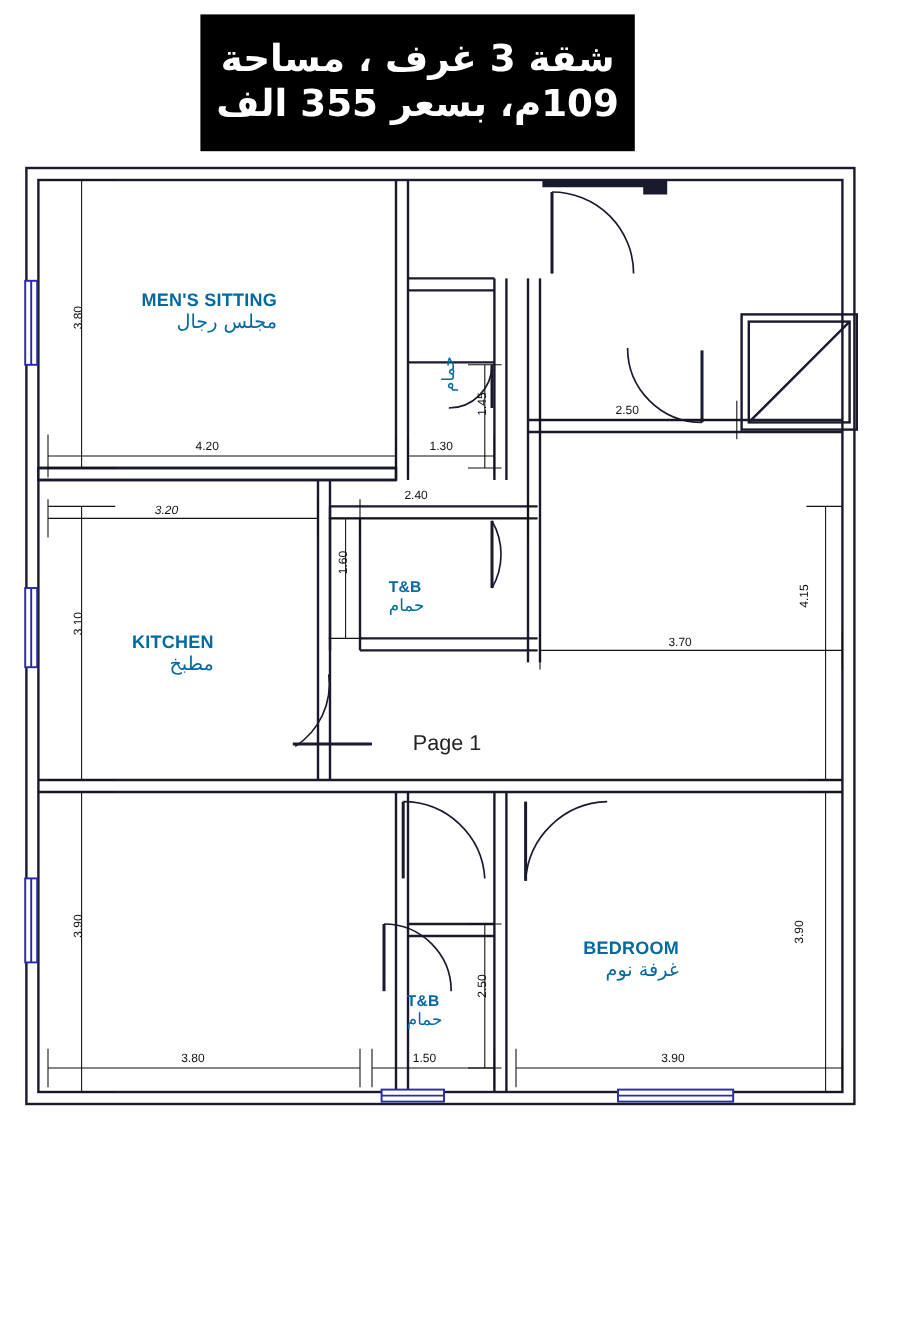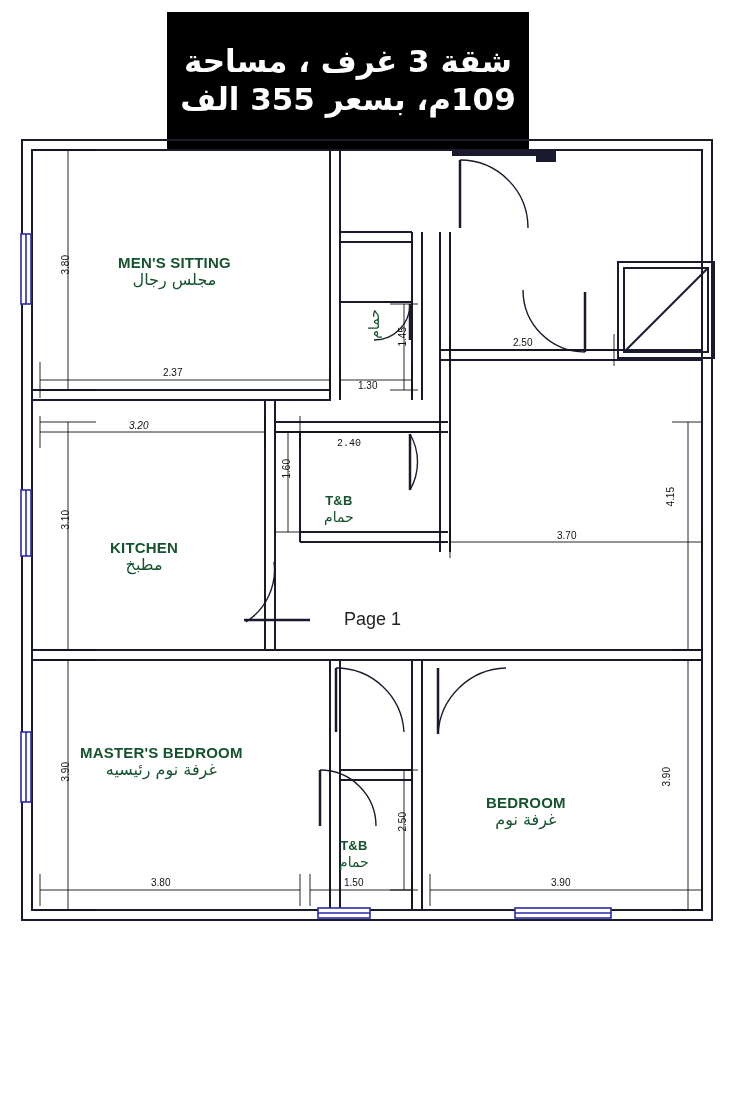--- a/index.html
+++ b/index.html
@@ -1,35 +1,35 @@
 <!DOCTYPE html>
 <html><head>
 <meta charset="utf-8">
 <style>
   html,body{margin:0;padding:0;background:#ffffff;}
   body{width:750px;height:1110px;position:relative;font-family:"Liberation Sans",sans-serif;overflow:hidden;}
 
   
   #title-banner{
-    position:absolute;left:167px;top:12px;width:362px;height:137px;
+    position:absolute;left:167px;top:12px;width:362px;height:114px;
     background:#000000;color:#ffffff;
     display:flex;align-items:center;
     direction:rtl;text-align:center;
   }
   #title-banner .t{
     font-size:31px;font-weight:bold;line-height:1.22;padding:0 10px;
     font-family:"DejaVu Sans",sans-serif;
   }
 
   
   #plan{position:absolute;left:0;top:122px;width:750px;height:830px;}
   #plan svg{display:block;}
 
   
-  .lbl{position:absolute;color:#14532d;text-align:center;line-height:1.15;white-space:nowrap;margin-top:12px;}
+  .lbl{position:absolute;color:#0369a1;line-height:1.15;white-space:nowrap;}
   .lbl .en{font-size:15px;font-weight:bold;font-family:"Liberation Sans",sans-serif;letter-spacing:.2px;}
   .lbl .ar{font-size:16px;font-family:"DejaVu Sans",sans-serif;direction:rtl;}
   .lbl.small .en{font-size:13px;}
   .lbl.small .ar{font-size:14px;}
   .lbl.vert{writing-mode:vertical-rl;transform:rotate(180deg);}
 
   .dim{position:absolute;color:#111111;font-size:10px;font-family:"Liberation Sans",sans-serif;white-space:nowrap;}
   .dim.vert{writing-mode:vertical-rl;transform:rotate(180deg);}
 
   #page-label{position:absolute;color:#222;font-size:18px;font-family:"Liberation Sans",sans-serif;}
@@ -220,42 +220,38 @@
 <div class="lbl" style="left:110px;top:405px;">
   <div class="en">KITCHEN</div>
   <div class="ar">مطبخ</div>
 </div>
 
 <div class="lbl small" style="left:324px;top:360px;">
   <div class="en">T&amp;B</div>
   <div class="ar">حمام</div>
 </div>
 
-<div class="lbl" style="left:80px;top:610px;">
-  <div class="en">MASTER'S BEDROOM</div>
-  <div class="ar">غرفة نوم رئيسيه</div>
-</div>
 
 <div class="lbl" style="left:486px;top:660px;">
   <div class="en">BEDROOM</div>
   <div class="ar">غرفة نوم</div>
 </div>
 
 <div class="lbl small" style="left:339px;top:705px;">
   <div class="en">T&amp;B</div>
   <div class="ar">حمام</div>
 </div>
 
 <div class="dim vert" style="left:60px;top:133px;">3.80</div>
-<div class="dim" style="left:163px;top:245px;">2.37</div>
-<div class="dim" style="left:358px;top:258px;text-align:center;">1.30</div>
+<div class="dim" style="left:163px;top:245px;">4.20</div>
+<div class="dim" style="left:358px;top:245px;text-align:center;">1.30</div>
 <div class="dim vert" style="left:397px;top:205px;">1.45</div>
 <div class="dim" style="left:513px;top:215px;">2.50</div>
 <div class="dim" style="left:129px;top:298px;font-style:italic;">3.20</div>
-<div class="dim" style="left:337px;top:316px;font-family:Liberation Mono, monospace;">2.40</div>
+<div class="dim" style="left:337px;top:286px;">2.40</div>
 <div class="dim vert" style="left:281px;top:337px;">1.60</div>
 <div class="dim vert" style="left:60px;top:388px;">3.10</div>
 <div class="dim vert" style="left:665px;top:365px;">4.15</div>
 <div class="dim" style="left:557px;top:408px;">3.70</div>
 <div class="dim vert" style="left:60px;top:640px;">3.90</div>
 <div class="dim" style="left:151px;top:755px;">3.80</div>
 <div class="dim" style="left:344px;top:755px;">1.50</div>
 <div class="dim vert" style="left:397px;top:690px;">2.50</div>
 <div class="dim" style="left:551px;top:755px;">3.90</div>
 <div class="dim vert" style="left:661px;top:645px;">3.90</div>

